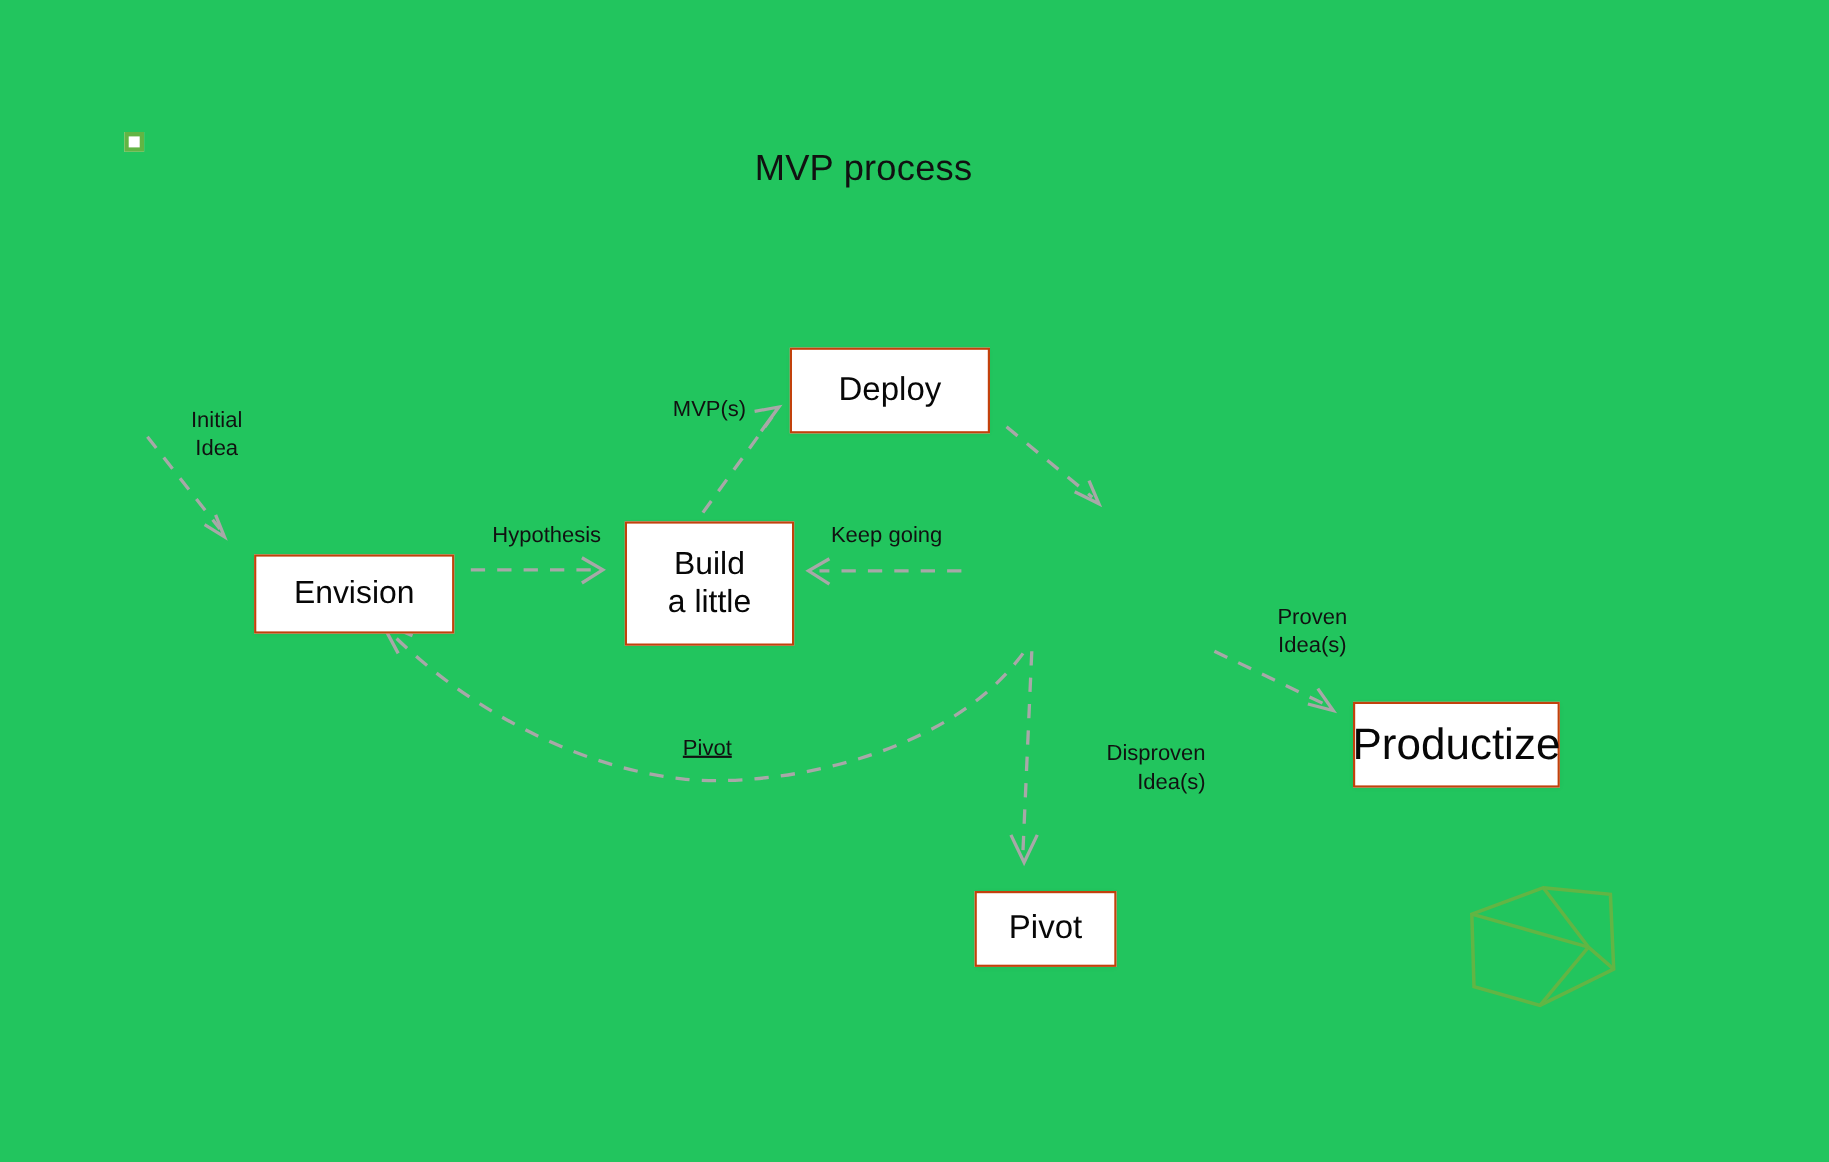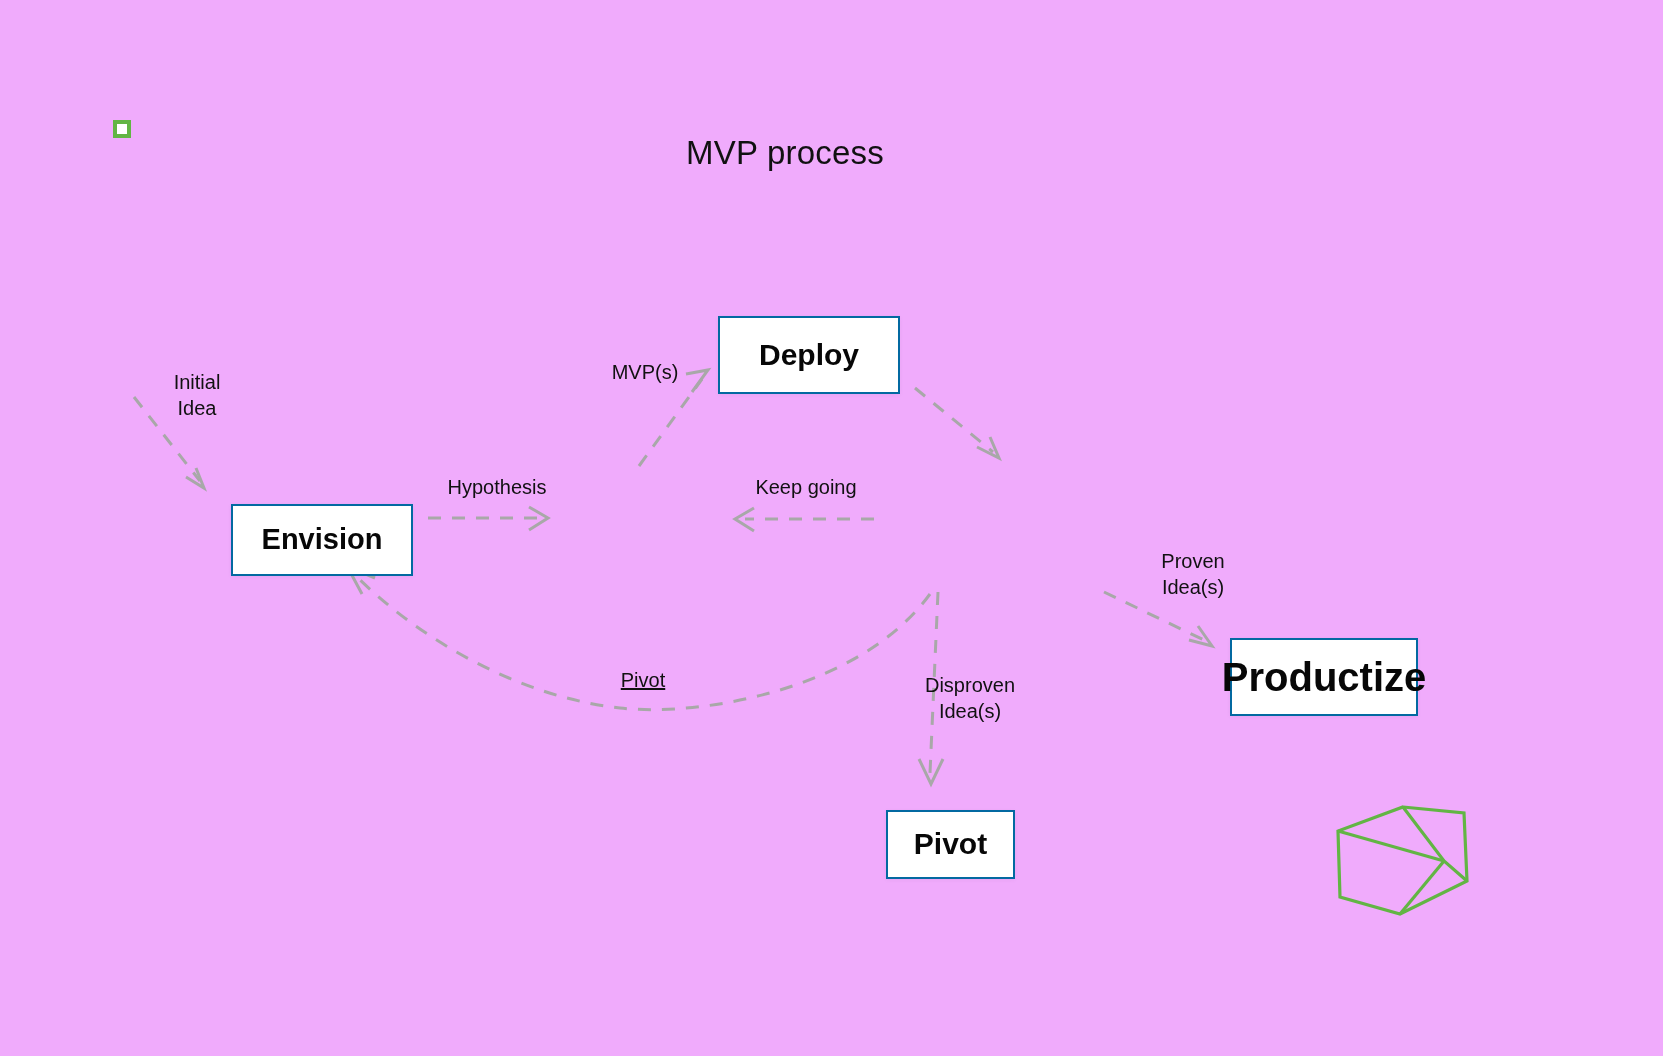--- a/index.html
+++ b/index.html
@@ -10,21 +10,21 @@
   }
   body {
     font-family: "Liberation Sans", sans-serif;
     color: #0d0d0d;
     -webkit-font-smoothing: antialiased;
   }
   #canvas {
     position: relative;
     width: 1663px;
     height: 1056px;
-    background: #f0abfc;
+    background: #22c55e;
     overflow: hidden;
   }
 
   
   .logo-mark {
     position: absolute;
     left: 113px;
     top: 120px;
     width: 18px;
     height: 18px;
@@ -44,27 +44,27 @@
     font-weight: 400;
     letter-spacing: 0.2px;
     color: #111111;
     line-height: 1.2;
   }
 
   
   .node {
     position: absolute;
     box-sizing: border-box;
-    border: 2px solid #0369a1;
+    border: 2px solid #c2410c;
     background: #ffffff;
     display: flex;
     align-items: center;
     justify-content: center;
     text-align: center;
-    font-weight: bold;
+    font-weight: normal;
     color: #070707;
     line-height: 1.16;
     white-space: pre-line;
     box-shadow: 0 1px 5px rgba(0,0,0,0.045);
   }
 
   .node-envision   { left: 231px;  top: 476px; width: 182px; height: 72px;  font-size: 29px; margin-top: 28px; }
   .node-build      { left: 568px;  top: 474px; width: 154px; height: 113px; font-size: 29px; }
   .node-deploy     { left: 718px;  top: 316px; width: 182px; height: 78px;  font-size: 30px; }
   .node-observe    { left: 885px;  top: 471px; width: 213px; height: 119px; font-size: 30px; }
@@ -79,21 +79,21 @@
     color: #111111;
     line-height: 1.32;
     white-space: pre-line;
     text-align: center;
   }
   .lbl-initial-idea   { left: 151px;  top: 369px; width: 92px;  }
   .lbl-hypothesis     { left: 430px;  top: 474px; width: 134px; }
   .lbl-mvps           { left: 600px;  top: 359px; width: 90px;  }
   .lbl-keep-going     { left: 743px;  top: 474px; width: 126px; }
   .lbl-proven-idea    { left: 1145px; top: 548px; width: 96px;  }
-  .lbl-disproven-idea { left: 909px;  top: 672px; width: 122px; }
+  .lbl-disproven-idea { left: 974px;  top: 672px; width: 122px; text-align: right; }
   .lbl-pivot          { left: 606px;  top: 667px; width: 74px; text-decoration: underline;  }
 
   
   #edges {
     position: absolute;
     left: 0;
     top: 0;
     width: 1663px;
     height: 1056px;
     pointer-events: none;
@@ -186,20 +186,22 @@
   <div class="edge-label lbl-hypothesis">Hypothesis</div>
   <div class="edge-label lbl-mvps">MVP(s)</div>
   <div class="edge-label lbl-keep-going">Keep going</div>
   <div class="edge-label lbl-pivot">Pivot</div>
   <div class="edge-label lbl-proven-idea">Proven
 Idea(s)</div>
   <div class="edge-label lbl-disproven-idea">Disproven
 Idea(s)</div>
 
   <div class="node node-envision">Envision</div>
+  <div class="node node-build">Build
+a little</div>
   <div class="node node-deploy">Deploy</div>
   <div class="node node-productize">Productize</div>
   <div class="node node-drop">Pivot</div>
 
   <svg id="cube" viewBox="0 0 136 128" xmlns="http://www.w3.org/2000/svg">
     <path class="cube-line" d="M 69,14 L 130,20 L 133,88 L 66,121 L 6,104 L 4,38 Z"></path>
     <path class="cube-line" d="M 69,14 L 110,68 L 133,88"></path>
     <path class="cube-line" d="M 110,68 L 66,121"></path>
     <path class="cube-line" d="M 110,68 L 4,38"></path>
   </svg>

